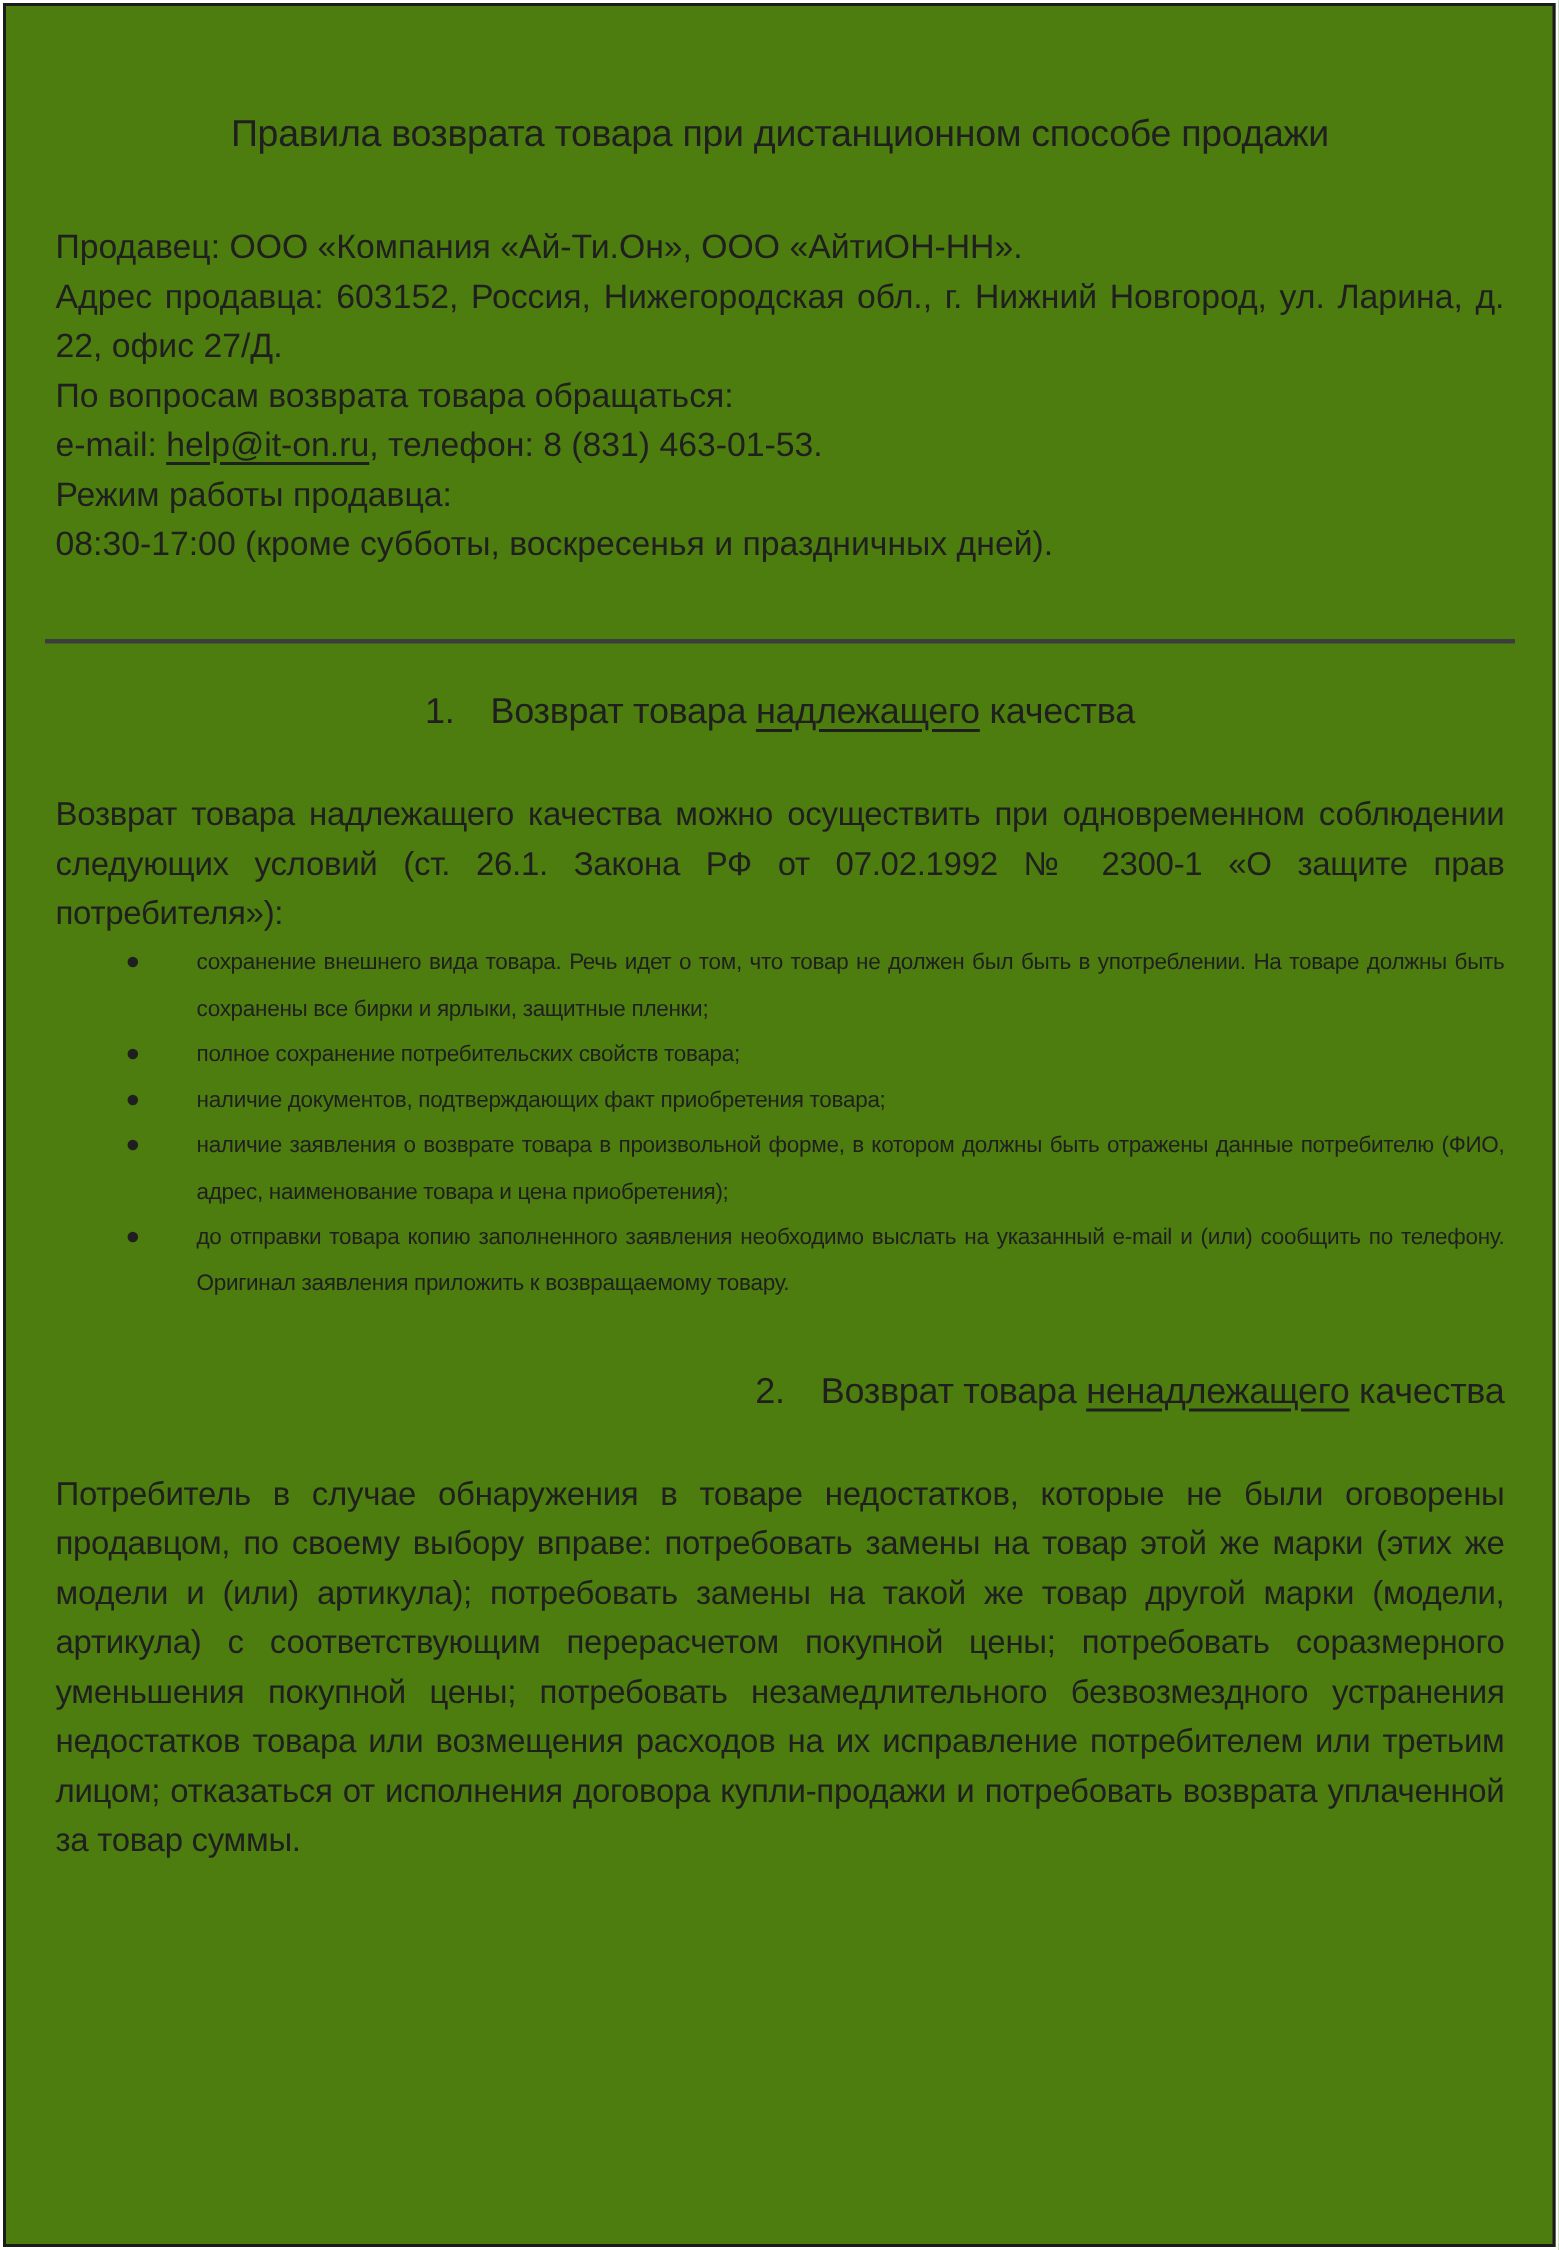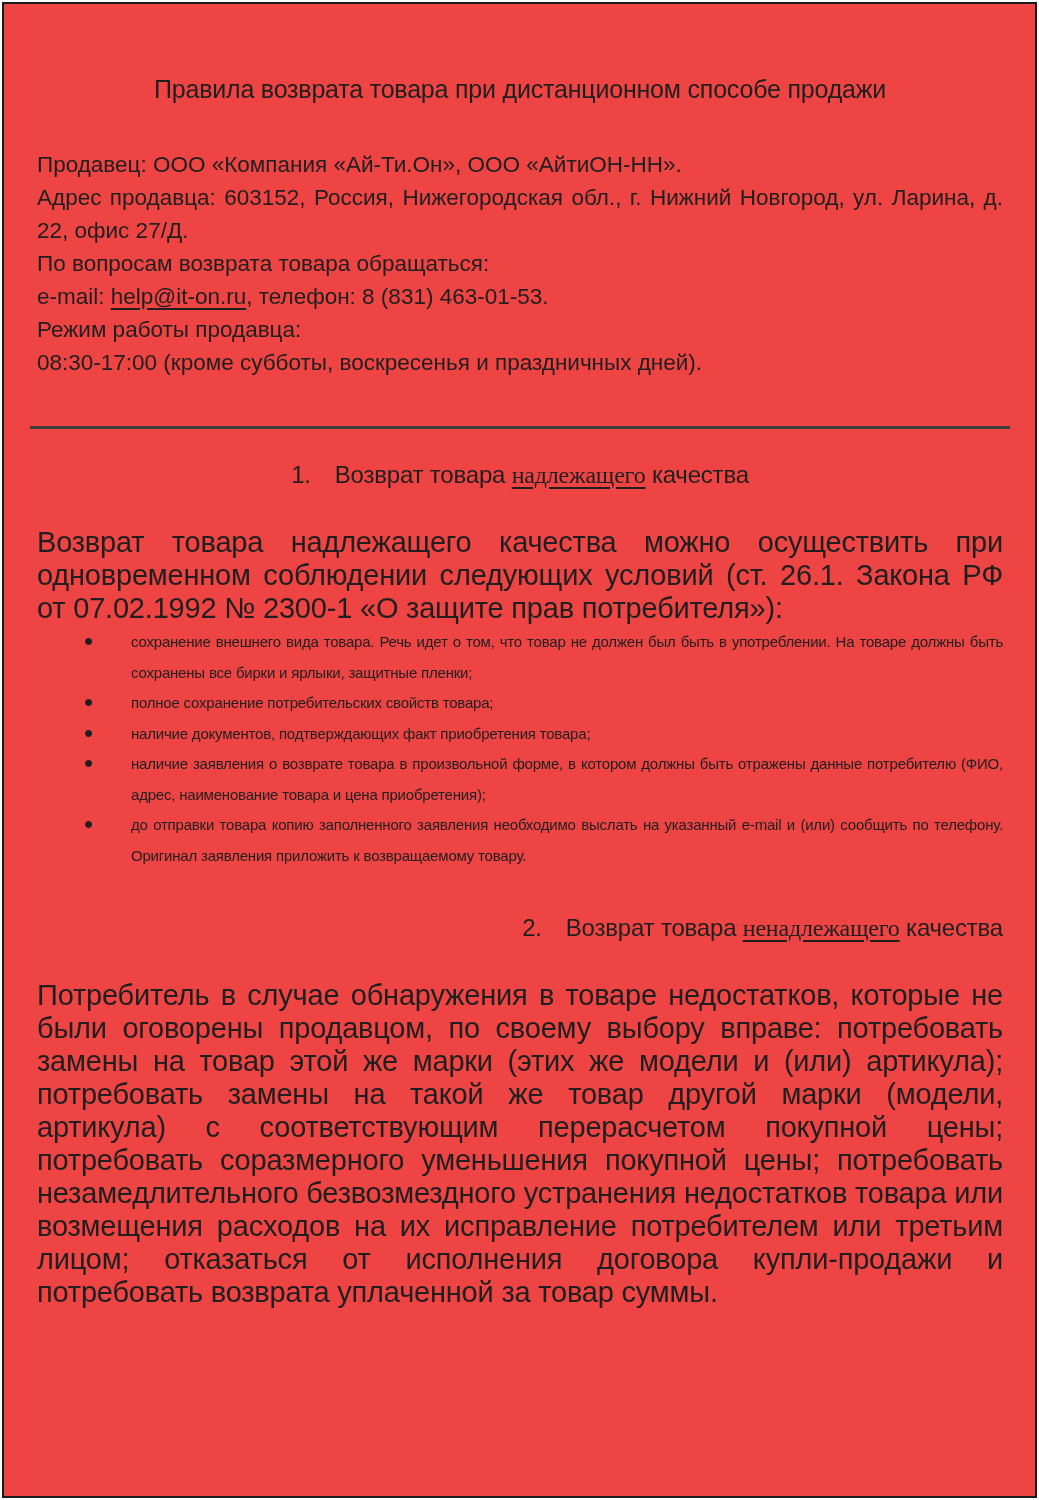--- a/index.html
+++ b/index.html
@@ -14,21 +14,21 @@
     color: #1f1f1f;
     overflow: hidden;
   }
   .page {
     box-sizing: border-box;
     width: 1035px;
     height: 1496px;
     margin: 2px;
     border: 2px solid #1b1b1b;
     padding: 70px 32px 0 33px;
-    background: #ef4444;
+    background: #4d7c0f;
   }
   .doc-title {
     text-align: center;
     font-size: 25px;
     line-height: 30px;
     letter-spacing: -0.2px;
   }
   .seller-block {
     margin-top: 44px;
     font-size: 22.5px;
@@ -56,25 +56,24 @@
     font-size: 24px;
     line-height: 30px;
     letter-spacing: -0.2px;
   }
   .section-heading .num {
     margin-right: 24px;
   }
   .u {
     text-decoration: underline;
     text-underline-offset: 4px;
-    font-family: Liberation Serif, serif;
   }
   .para {
     margin: 0;
-    font-size: 29px;
+    font-size: 22px;
     line-height: 33px;
     text-align: justify;
     letter-spacing: -0.2px;
   }
   .intro {
     margin-top: 36px;
   }
   ul.bullets {
     margin: 2px 0 0 0;
     padding: 0;

